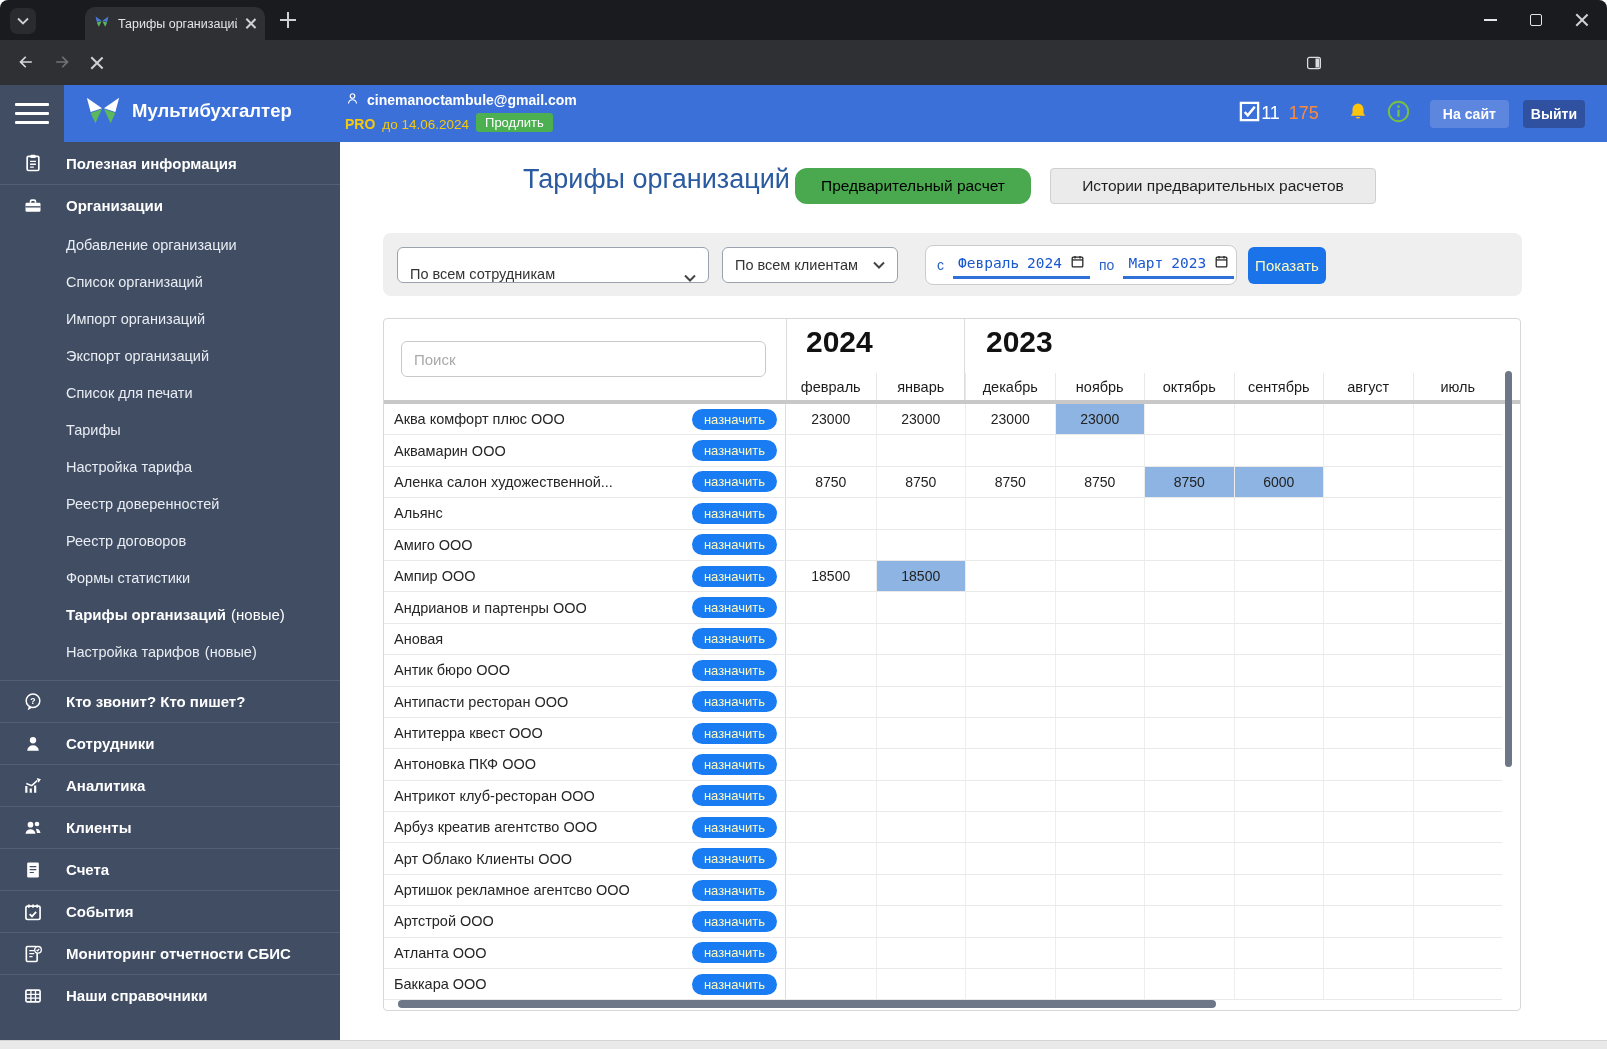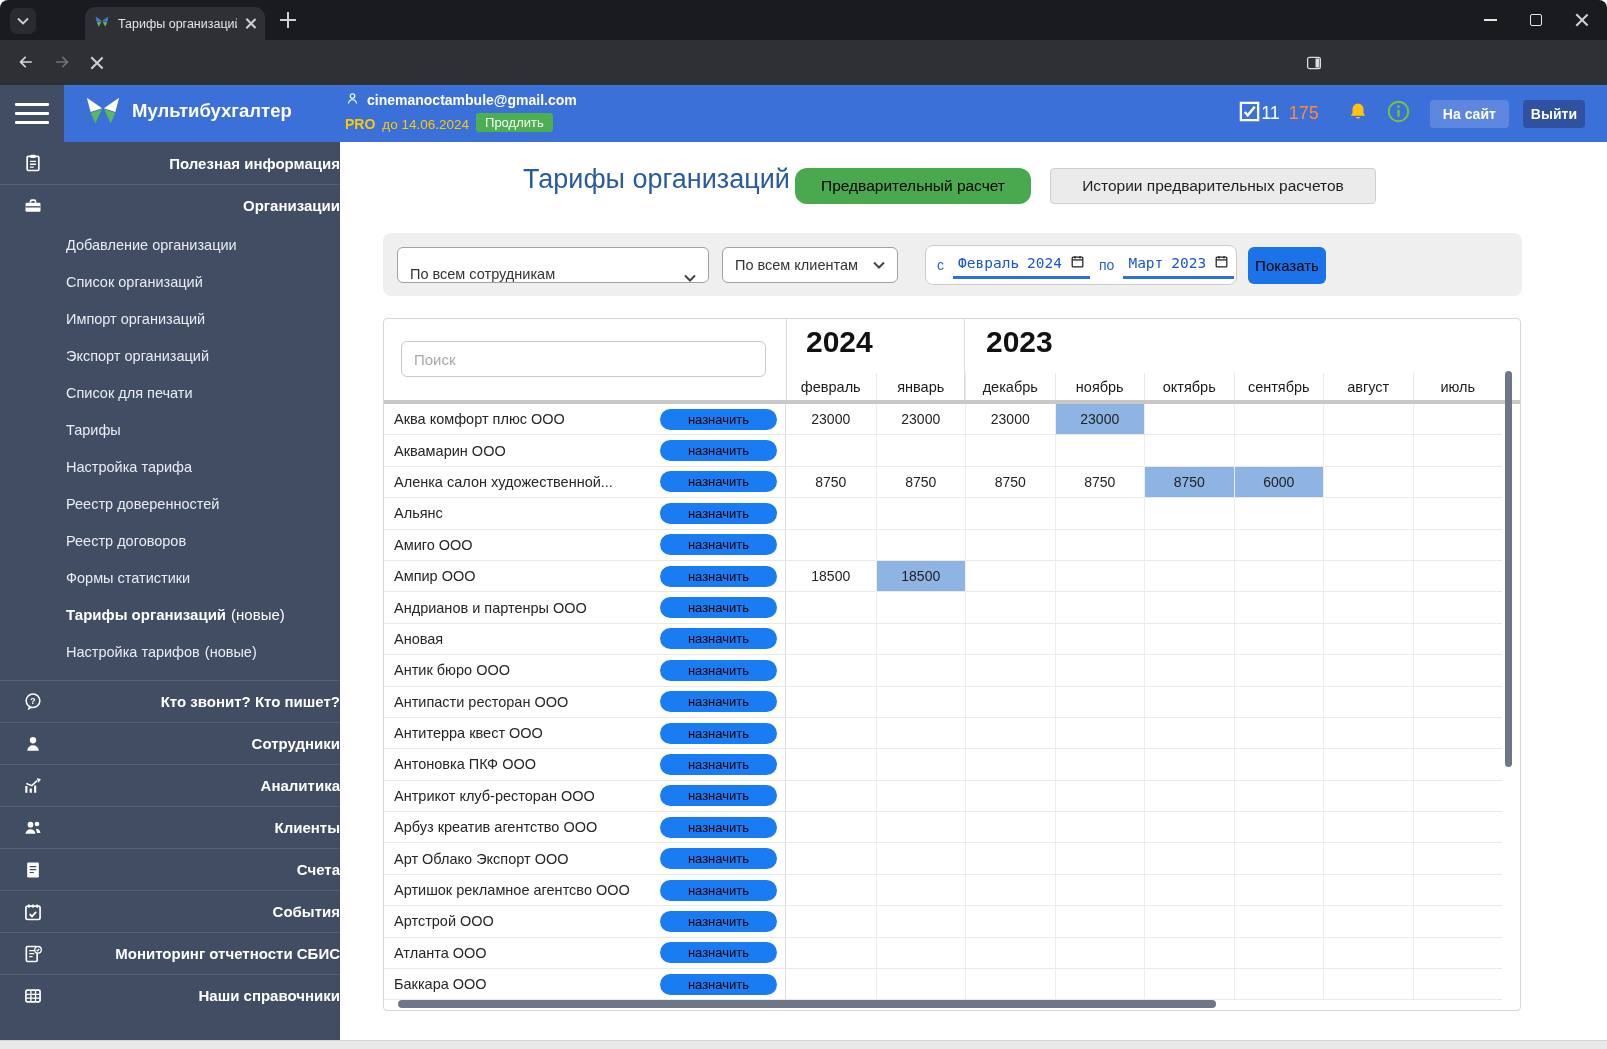--- a/index.html
+++ b/index.html
@@ -47,59 +47,59 @@
   .header-right { position:absolute; right:22px; top:0; height:57px; display:flex; align-items:center; }
   .tasks-count { color:#fff; font-size:18px; }
   .notif-count { color:#ff8a3c; font-size:18px; margin-left:9px; }
   .bell-wrap { margin-left:28px; } .info-wrap { margin-left:17px; }
   .onsite-btn { margin-left:19px; background:#5d87de; color:#fff; font-weight:bold; font-size:14px; padding:6px 13px; border-radius:4px; border:none; cursor:pointer; font-family:inherit; }
   .logout-btn { margin-left:14px; background:#2f519f; color:#fff; font-weight:bold; font-size:14px; padding:6px 8px; border-radius:4px; border:none; cursor:pointer; font-family:inherit; }
 
   
   .sidebar { position:absolute; left:0; top:142px; width:340px; height:898px; background:#404d63; }
   .sb-item { display:flex; align-items:center; color:#fff; cursor:pointer; }
-  .sb-item.top { height:42px; padding-left:20px; gap:20px; font-weight:bold; font-size:15px; border-top:1px solid rgba(255,255,255,.10);justify-content:space-between; }
+  .sb-item.top { height:42px; padding-left:20px; gap:20px; font-weight:bold; font-size:15px; border-top:1px solid rgba(255,255,255,.10); }
   .sb-item.top.first { border-top:none; }
   .sb-item.sub { height:37px; padding-left:66px; font-size:14.5px; color:#e9edf3; font-weight:normal; }
   .sb-item.sub.active { font-weight:bold; color:#fff; font-size:15px; }
   .sb-item.gap { margin-top:10px; }
   .sb-icon { width:26px; display:flex; justify-content:center; align-items:center; }
   .sb-suffix { font-weight:normal; margin-left:5px; }
 
   
   .main { position:absolute; left:340px; top:142px; width:1267px; height:898px; background:#fff; }
   .page-title { position:absolute; left:183px; top:22px; font-size:27px; color:#2a5a9f; }
   .precalc-btn { position:absolute; left:455px; top:26px; width:236px; height:36px; background:#4aa94e; color:#000000; font-size:15.5px; border-radius:12px; border:none; cursor:pointer; font-family:inherit; }
   .history-btn { position:absolute; left:710px; top:26px; width:326px; height:36px; background:#ebebeb; border:1px solid #cfcfcf; color:#1f1f1f; font-size:15.5px; border-radius:4px; cursor:pointer; font-family:inherit; }
   .filterbar { position:absolute; left:43px; top:91px; width:1139px; height:63px; background:#efefef; border-radius:8px; }
   .sel { position:absolute; background:#fff; border:1px solid #9aa3ad; border-radius:6px; display:flex; align-items:center; justify-content:space-between; padding:0 12px; font-size:14.5px; color:#333; cursor:pointer; }
   .sel1 { left:14px; top:14px; width:312px; height:36px;align-items:flex-end; }
   .sel2 { left:339px; top:14px; width:176px; height:36px; }
   .datebox { position:absolute; left:542px; top:12px; width:312px; height:40px; background:#fff; border:1px solid #ccc; border-radius:8px; display:flex; align-items:center; padding:0 11px; gap:9px; }
   .date-label { color:#2b62c9; font-size:14px; }
   .date-field { display:flex; align-items:center; gap:8px; border-bottom:3px solid #2f6fd8; padding:2px 5px 3px; cursor:pointer; }
   .date-val { font-family:"DejaVu Sans Mono",monospace; font-size:14.5px; color:#1a58cf; }
-  .show-btn { position:absolute; left:865px; top:14px; width:78px; height:37px; background:#1a73e8; color:#000000; font-size:15px; border-radius:6px; border:none; cursor:pointer; font-family:inherit; }
+  .show-btn { position:absolute; left:865px; top:14px; width:78px; height:37px; background:#1a73e8; color:#fef9c3; font-size:15px; border-radius:6px; border:none; cursor:pointer; font-family:inherit; }
 
   
   .tbl { position:absolute; left:43px; top:176px; width:1138px; height:693px; border:1px solid #d7d7d7; border-radius:4px; background:#fff; overflow:hidden; }
   .search-input { position:absolute; left:17px; top:22px; width:365px; height:36px; border:1px solid #c9c9c9; border-radius:6px; padding:0 12px; font-size:15px; color:#333; outline:none; font-family:inherit; }
   .search-input::placeholder { color:#a9a9a9; }
   .year-label { position:absolute; top:6px; font-size:30px; font-weight:bold; color:#111; }
   .y2024 { left:422px; } .y2023 { left:602px; }
   .vline { position:absolute; top:0; width:1px; height:81px; background:#dcdcdc; }
   .vl1 { left:402px; } .vl2 { left:580px; }
   .months-row { position:absolute; left:402px; top:54px; width:716px; height:27px; display:grid; grid-template-columns:repeat(8,1fr); }
   .month-cell { display:flex; align-items:center; justify-content:center; font-size:14.5px; color:#1c1c1c; }
   .month-cell + .month-cell { border-left:1px solid #e8e8e8; }
   .grayband { position:absolute; left:0; top:81px; width:100%; height:4px; background:#c8c8c8; }
   .tbody { position:absolute; left:0; top:85px; width:1118px; }
   .t-row { display:grid; grid-template-columns:402px repeat(8,89.5px); height:31.4px; border-bottom:1px solid #e9e9e9; }
   .t-name { display:flex; align-items:center; justify-content:space-between; padding:0 8px 0 10px; border-right:1px solid #dcdcdc; font-size:14.5px; color:#262626; white-space:nowrap; overflow:hidden; }
-  .assign-btn { background:#1a7cf2; color:#000000; font-size:13px; padding:4px 28px; border-radius:12px; line-height:1; border:none; cursor:pointer; font-family:inherit; flex:none; }
+  .assign-btn { background:#1a7cf2; color:#fef9c3; font-size:13px; padding:4px 12px; border-radius:12px; line-height:1; border:none; cursor:pointer; font-family:inherit; flex:none; }
   .t-cell { display:flex; align-items:center; justify-content:center; font-size:14px; color:#222; }
   .t-cell + .t-cell { border-left:1px solid #ededed; }
   .t-cell.hl { background:#8db4e2; }
   .vscroll { position:absolute; right:8px; top:52px; width:7px; height:396px; border-radius:4px; background:#6e7787; cursor:pointer; }
   .hscroll { position:absolute; left:14px; top:681px; width:818px; height:8px; border-radius:4px; background:#6e7787; cursor:pointer; }
 
   .footer-strip { position:absolute; left:0; top:1040px; width:100%; height:9px; background:#e9e9e9; border-top:1px solid #d4d4d4; }
 </style>
 </head>
 <body>
@@ -651,21 +651,21 @@
             <div class="t-cell"></div>
             <div class="t-cell"></div>
             <div class="t-cell"></div>
             <div class="t-cell"></div>
             <div class="t-cell"></div>
             <div class="t-cell"></div>
             <div class="t-cell"></div>
           </div>
           <div class="t-row">
             <div class="t-name">
-              <span>Арт Облако Экспорт ООО</span>
+              <span>Арт Облако Клиенты ООО</span>
               <button class="assign-btn">назначить</button>
             </div>
             <div class="t-cell"></div>
             <div class="t-cell"></div>
             <div class="t-cell"></div>
             <div class="t-cell"></div>
             <div class="t-cell"></div>
             <div class="t-cell"></div>
             <div class="t-cell"></div>
             <div class="t-cell"></div>

